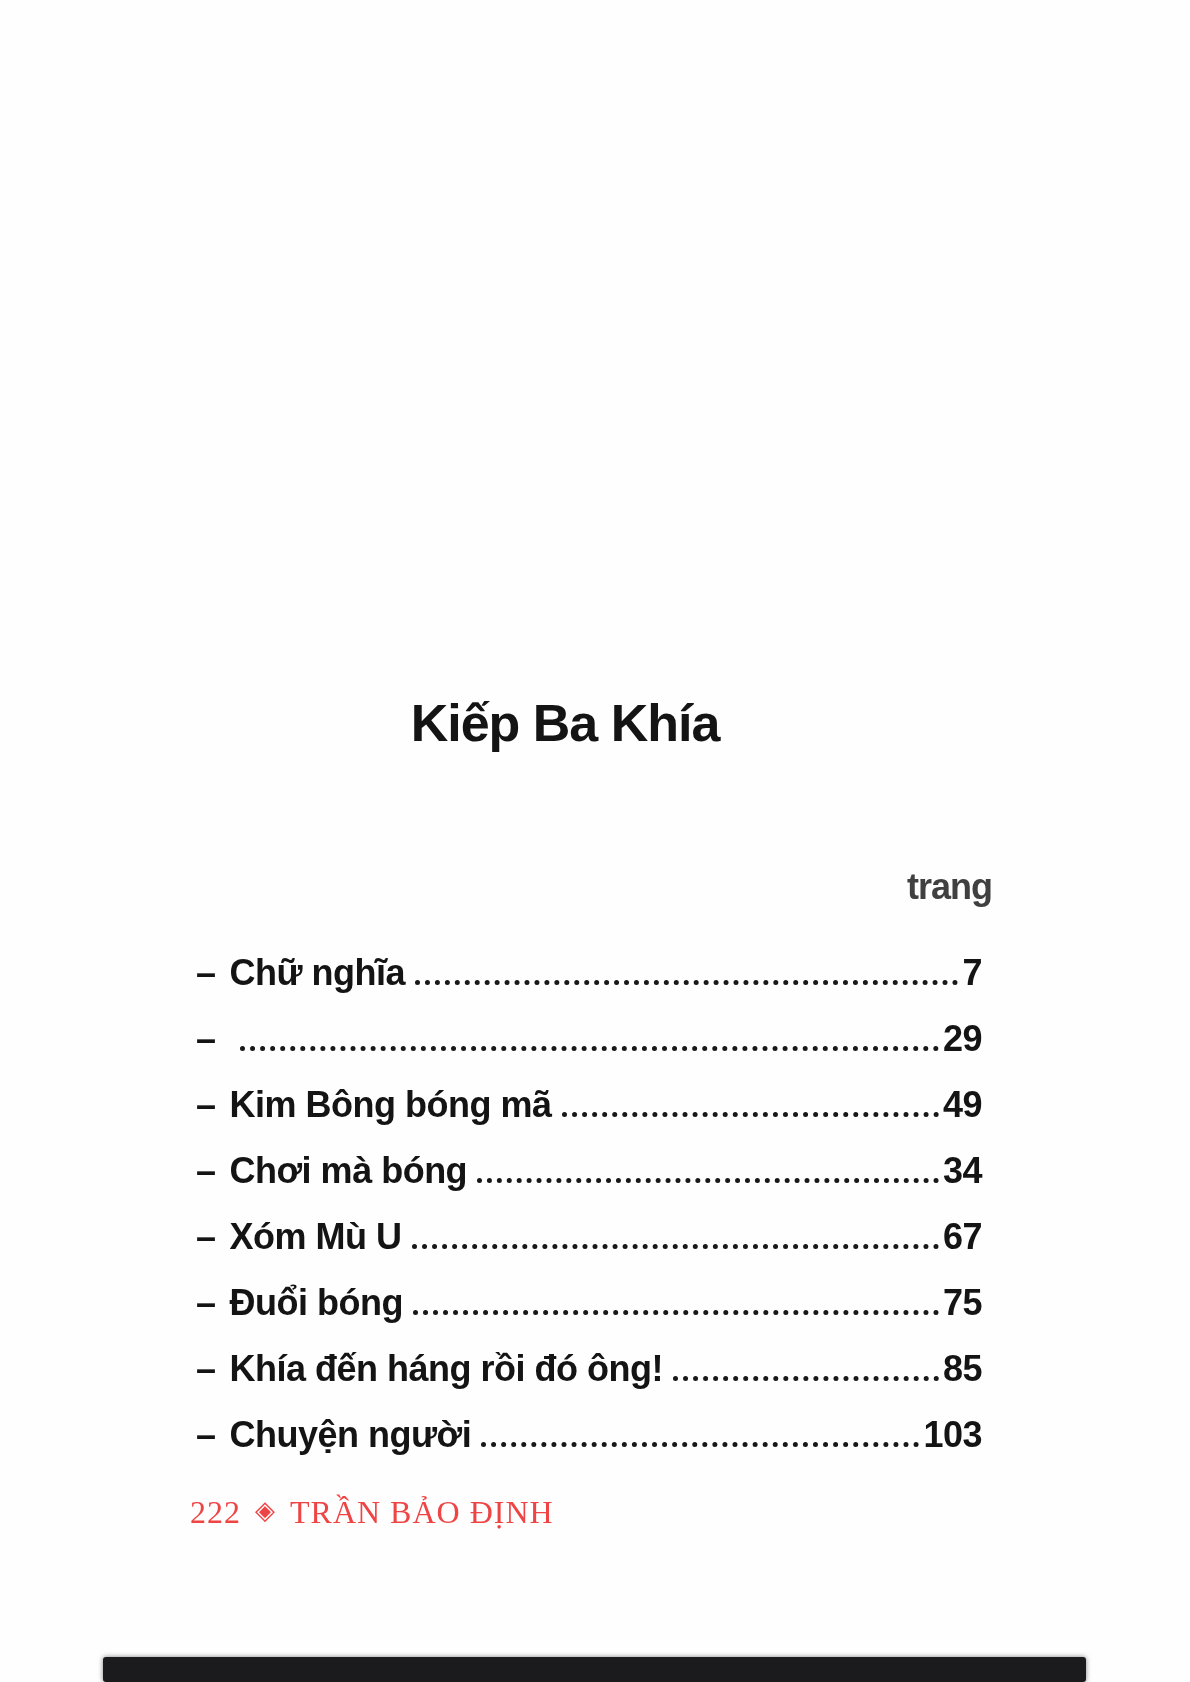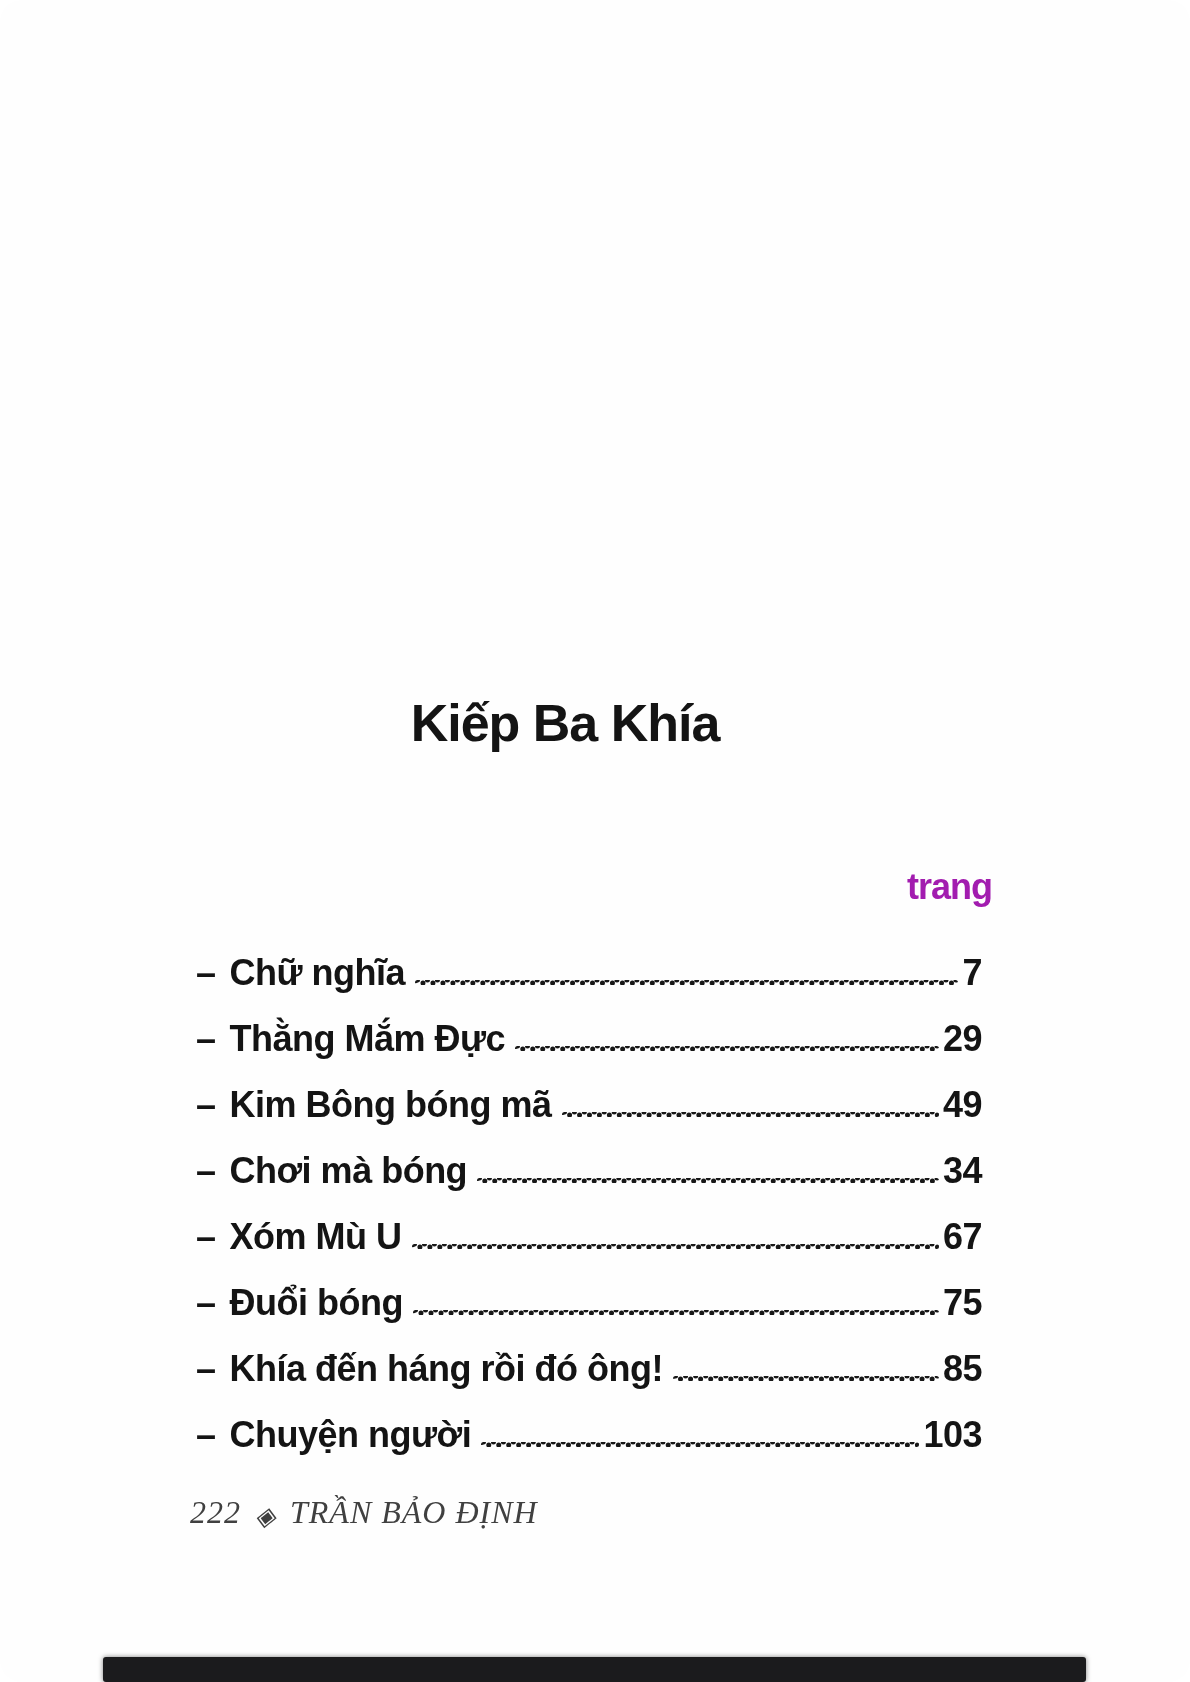--- a/index.html
+++ b/index.html
@@ -1,15 +1,15 @@
 <!DOCTYPE html>
 <html><head>
 <meta charset="utf-8">
 <style>
-  * { margin: 0; padding: 0; box-sizing: border-box; border-radius: 21px; }
+  * { margin: 0; padding: 0; box-sizing: border-box; }
   html, body { background: #ffffff; }
   body {
     width: 1190px;
     height: 1682px;
     position: relative;
     font-family: "Liberation Sans", sans-serif;
     color: #161616;
     overflow: hidden;
   }
   .page {
@@ -30,21 +30,21 @@
   }
   .col-header {
     position: absolute;
     top: 866px;
     left: 0;
     width: 992px;
     text-align: right;
     font-size: 36px;
     font-weight: bold;
     letter-spacing: -1px;
-    color: #a21caf;
+    color: #404040;
   }
   .toc {
     position: absolute;
     top: 932px;
     left: 196px;
     width: 786px;
   }
   .toc-row {
     display: flex;
     align-items: flex-end;
@@ -71,26 +71,25 @@
   }
   .toc-row .entry-page {
     line-height: 0.9;
   }
   .footer {
     position: absolute;
     top: 1494px;
     left: 190px;
     font-family: "Liberation Serif", serif;
     font-size: 32px;
-    color: #404040;
+    color: #ef4444;
     letter-spacing: 1px;
     display: flex;
-    align-items: flex-end;
+    align-items: flex-start;
     gap: 14px;
-    font-style: italic;
   }
   .footer .diamond {
     font-size: 26px;
     position: relative;
     top: 1px;
   }
   .edge-bar {
     position: absolute;
     top: 1657px;
     left: 103px;
@@ -114,21 +113,20 @@
 
     <div class="toc-row">
       <span class="bullet">–</span>
       <span class="entry-label">Chữ nghĩa</span>
       <span class="leader"></span>
       <span class="entry-page">7</span>
     </div>
 
     <div class="toc-row">
       <span class="bullet">–</span>
-      <span class="entry-label">Thằng Mắm Đực</span>
       <span class="leader"></span>
       <span class="entry-page">29</span>
     </div>
 
     <div class="toc-row">
       <span class="bullet">–</span>
       <span class="entry-label">Kim Bông bóng mã</span>
       <span class="leader"></span>
       <span class="entry-page">49</span>
     </div>

